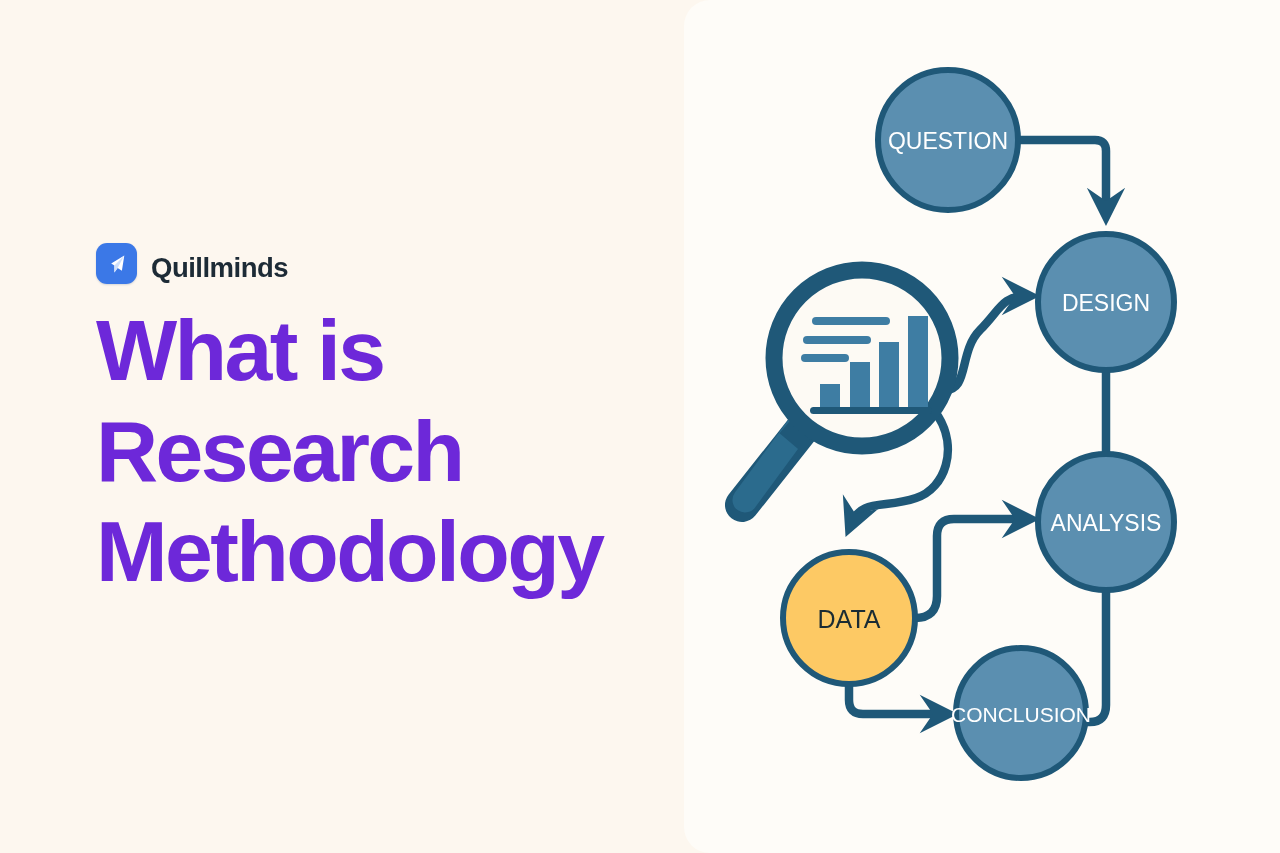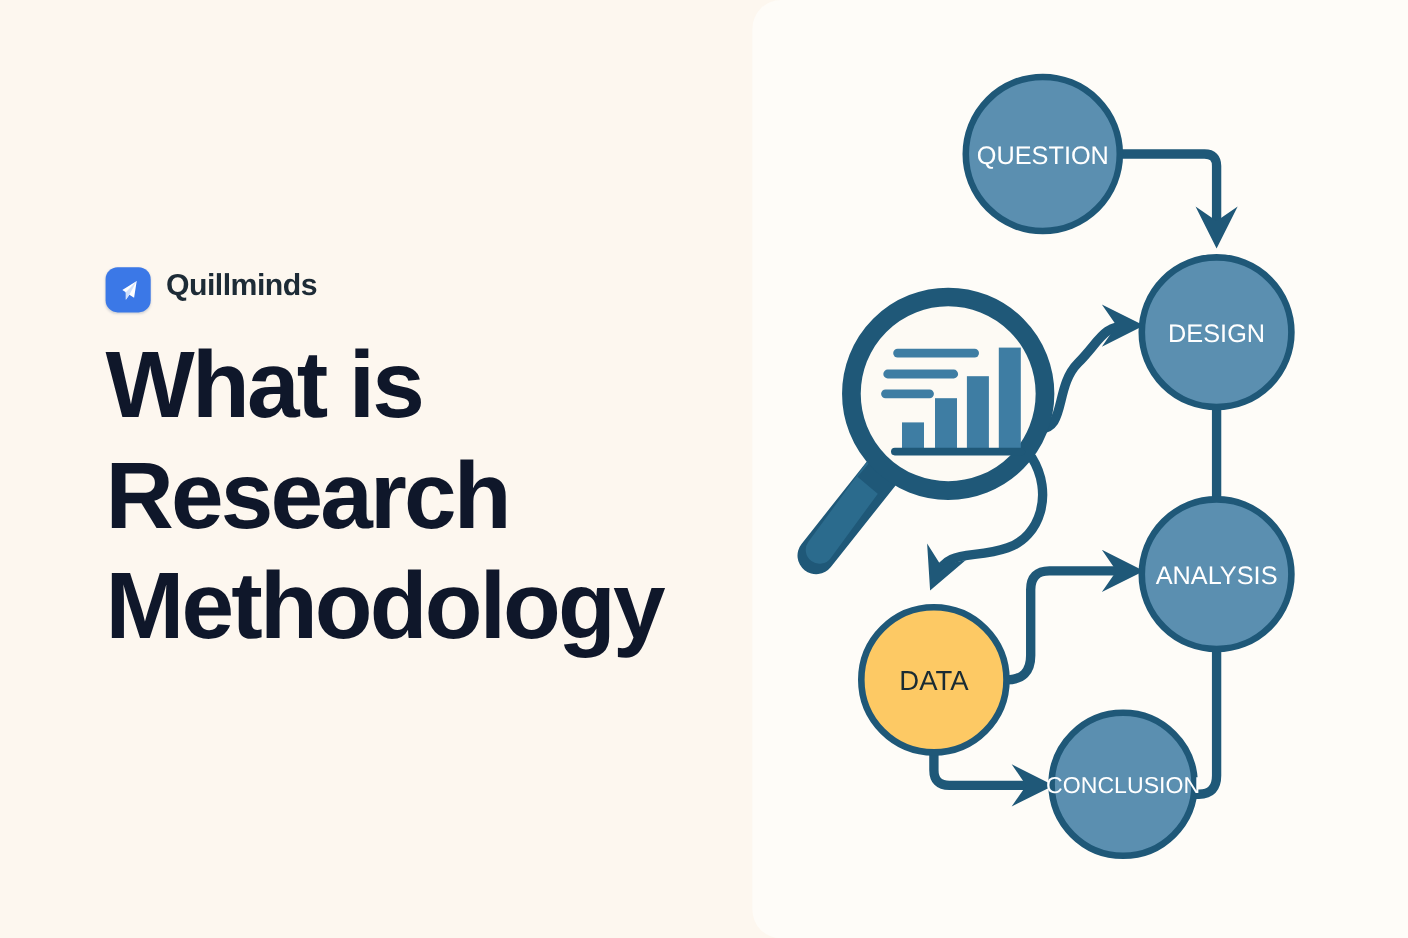--- a/index.html
+++ b/index.html
@@ -40,21 +40,21 @@
     top: 0;
     width: 580px;
     height: 853px;
   }
 
   .brand {
     position: absolute;
     left: 0px;
     top: 243px;
     display: flex;
-    align-items: flex-start;
+    align-items: flex-end;
     gap: 14px;
   }
   .brand-mark {
     width: 41px;
     height: 41px;
     border-radius: 11px;
     background: #3b78e7;
     display: flex;
     align-items: center;
     justify-content: center;
@@ -72,21 +72,21 @@
   .headline {
     position: absolute;
     left: 0px;
     top: 300px;
     width: 600px;
     margin: 0;
     font-size: 86px;
     line-height: 1.17;
     font-weight: 700;
     letter-spacing: -2.6px;
-    color: #0f172a;
+    color: #6d28d9;
     white-space: pre-line;
   }
 
   
   .diagram {
     position: absolute;
     left: 684px;
     top: 0;
     width: 596px;
     height: 853px;

